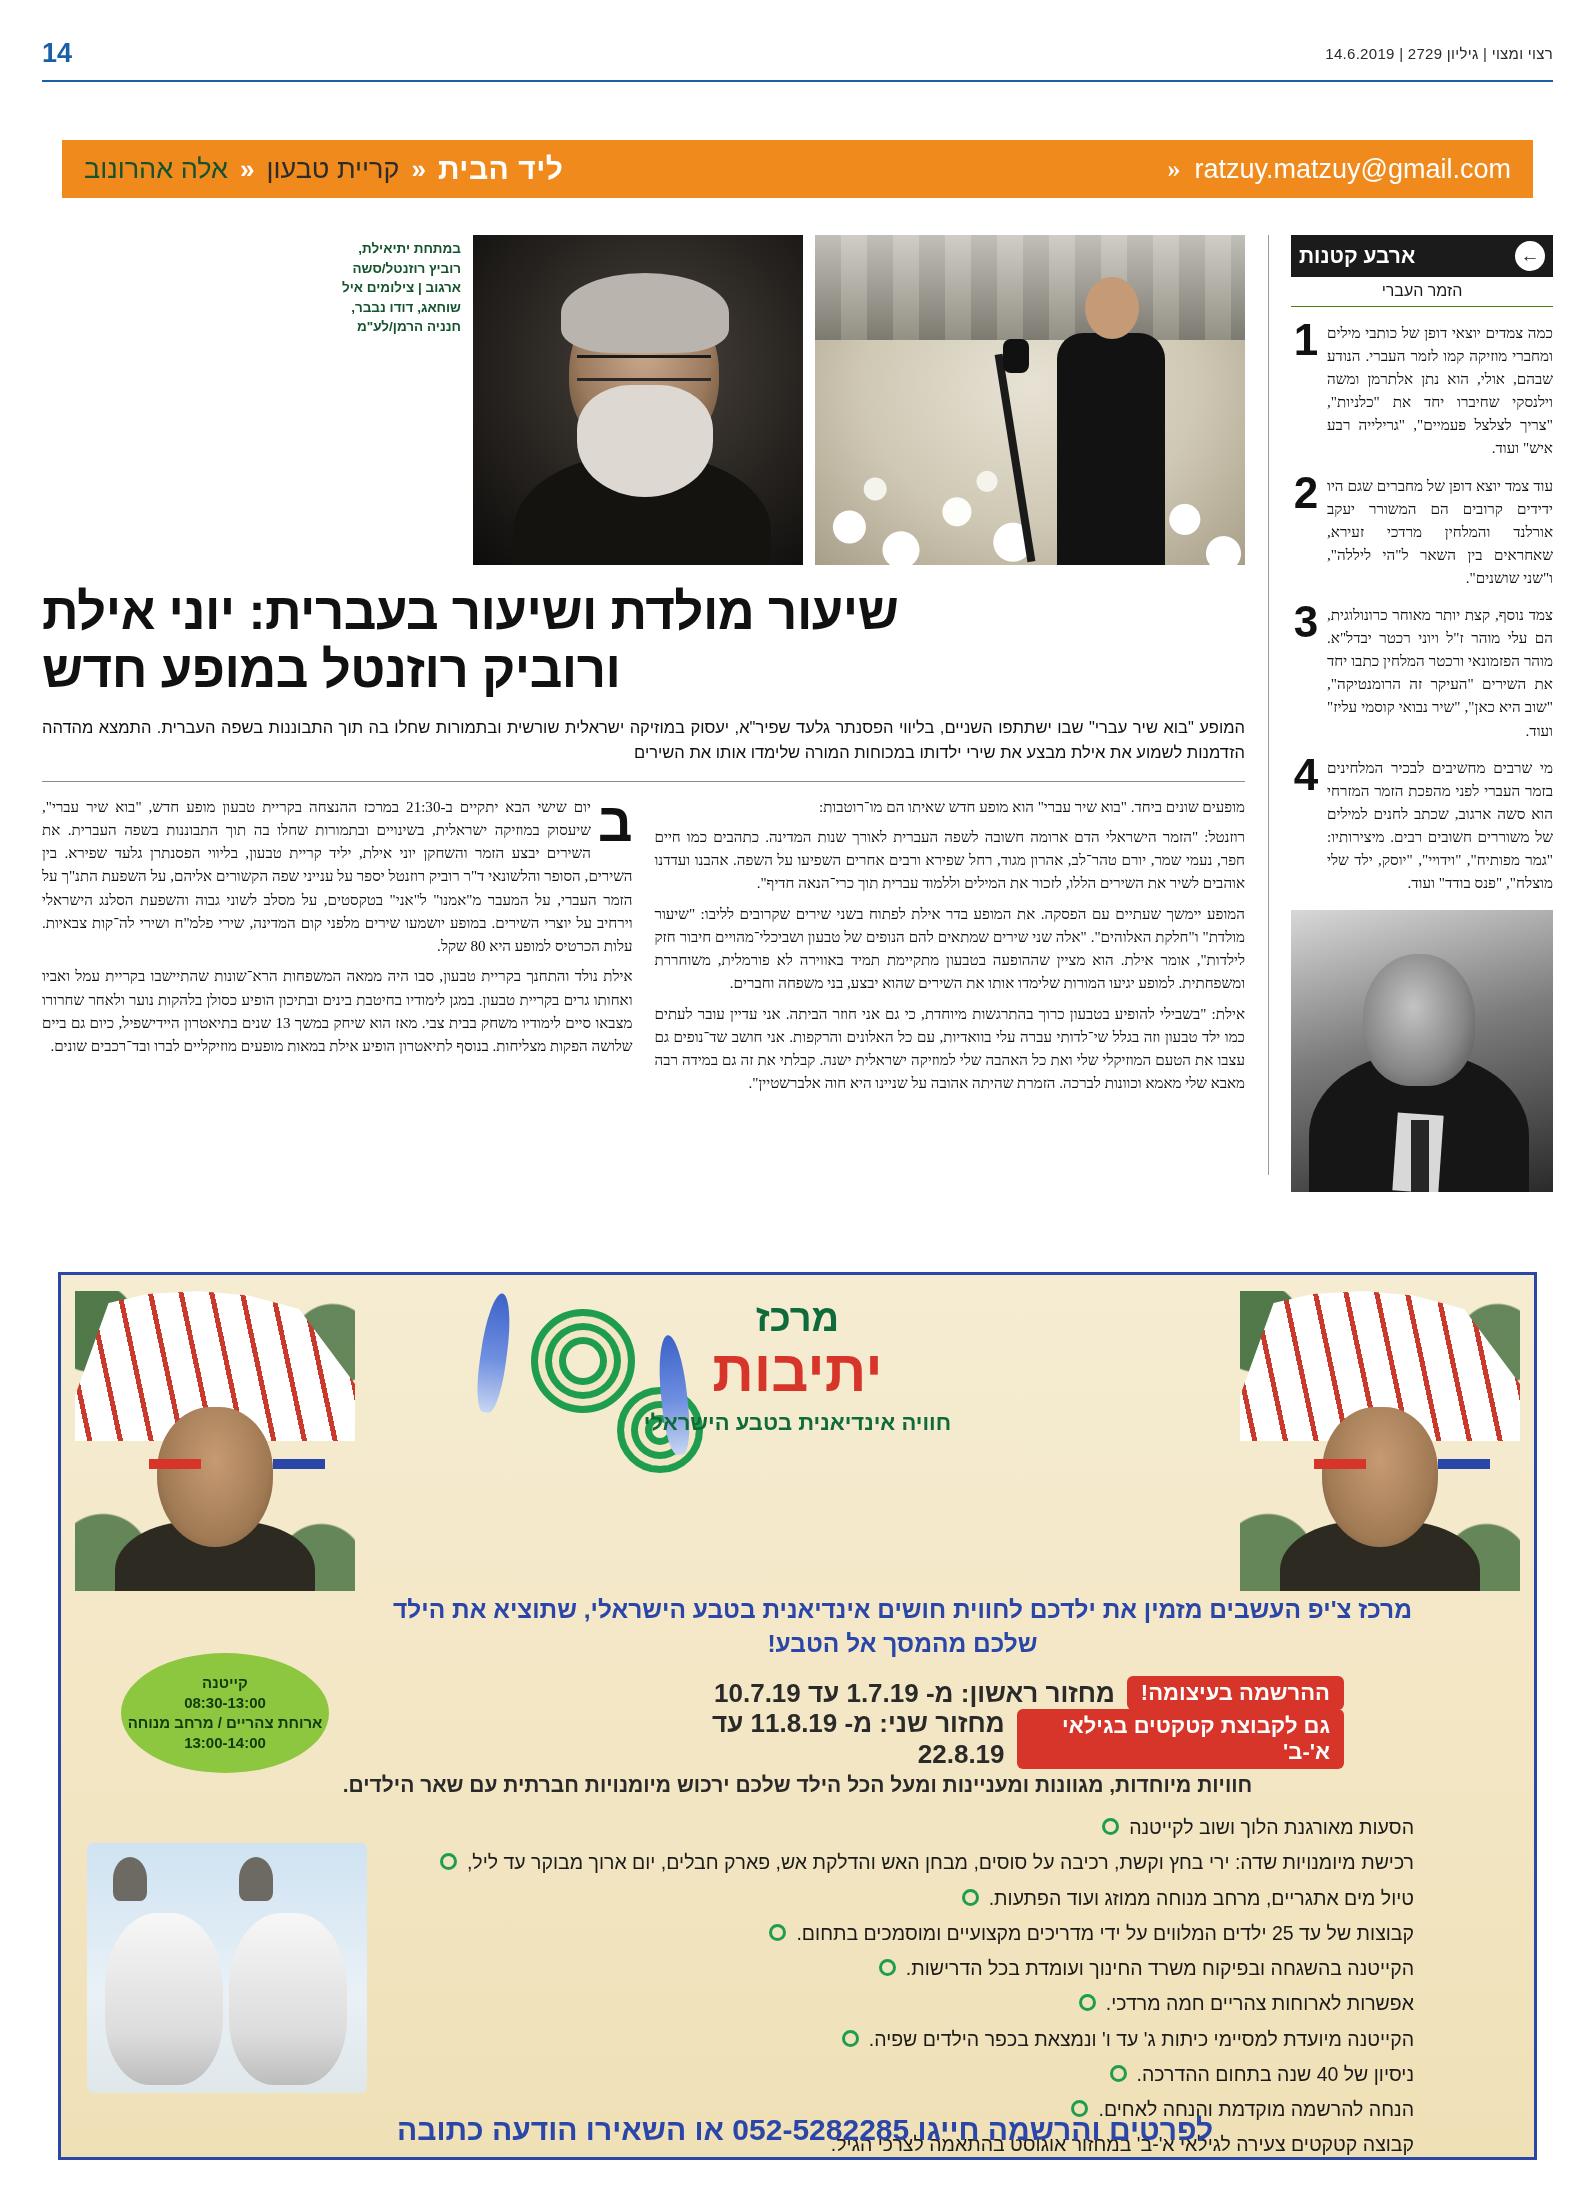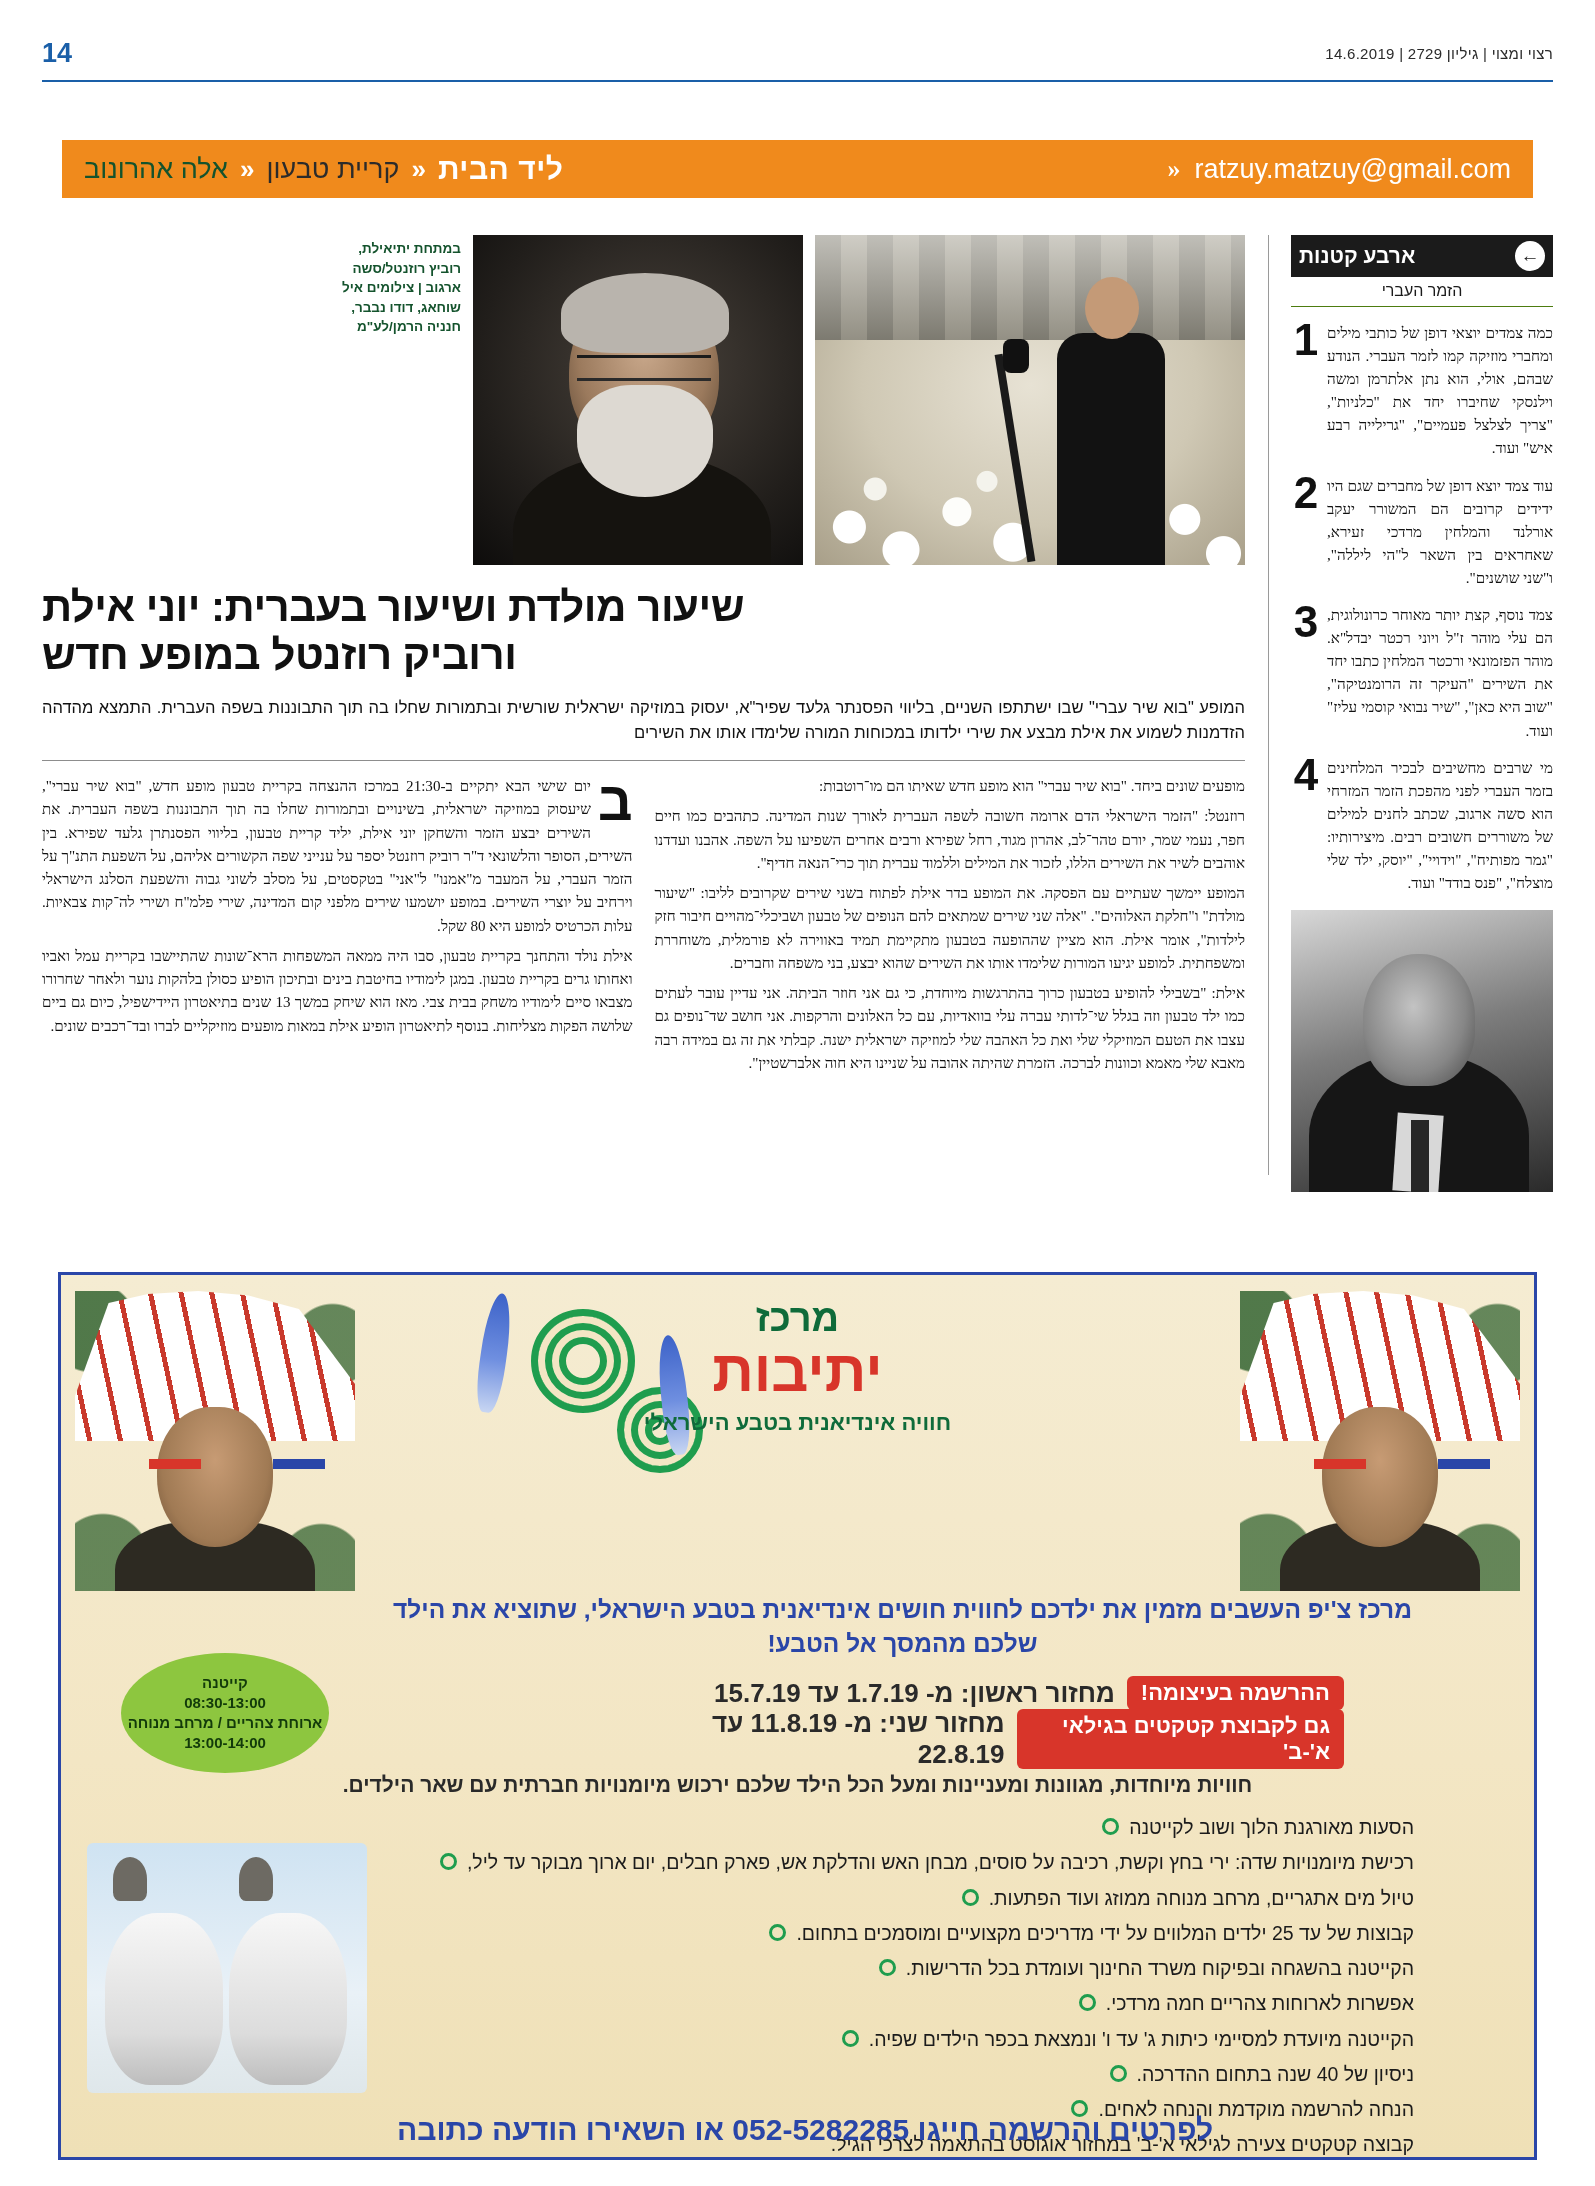--- a/index.html
+++ b/index.html
@@ -335,21 +335,21 @@
   .photo-barn .mic-head {
     position: absolute;
     top: 104px; left: 188px;
     width: 26px; height: 34px;
     background: #111; border-radius: 8px;
   }
 
   
   .headline {
     margin-top: 18px;
-    font-size: 42px;
+    font-size: 51px;
     line-height: 1.14;
     font-weight: bold;
     text-align: left;
     font-family: "Liberation Sans", sans-serif;
     color: #111;
     letter-spacing: -0.5px;
   }
   .standfirst {
     margin-top: 16px;
     font-size: 16.5px;
@@ -751,21 +751,21 @@
   <div class="ad-logo">
     <div class="l1">מרכז</div>
     <div class="l2">יתיבות</div>
     <div class="l3">חוויה אינדיאנית בטבע הישראלי</div>
   </div>
 
   <div class="ad-lead">מרכז צ'יפ העשבים מזמין את ילדכם לחווית חושים אינדיאנית בטבע הישראלי, שתוציא את הילד שלכם מהמסך אל הטבע!</div>
 
   <div class="ad-round r1">
     <span class="pill">ההרשמה בעיצומה!</span>
-    <span class="label">מחזור ראשון: מ- 1.7.19 עד 15.7.19</span>
+    <span class="label">מחזור ראשון: מ- 1.7.19 עד 10.7.19</span>
   </div>
   <div class="ad-round r2">
     <span class="pill">גם לקבוצת קטקטים בגילאי א'-ב'</span>
     <span class="label">מחזור שני: מ- 11.8.19 עד 22.8.19</span>
   </div>
 
   <div class="camp-badge">
     <div>קייטנה</div>
     <div>08:30-13:00</div>
     <div>ארוחת צהריים / מרחב מנוחה</div>

